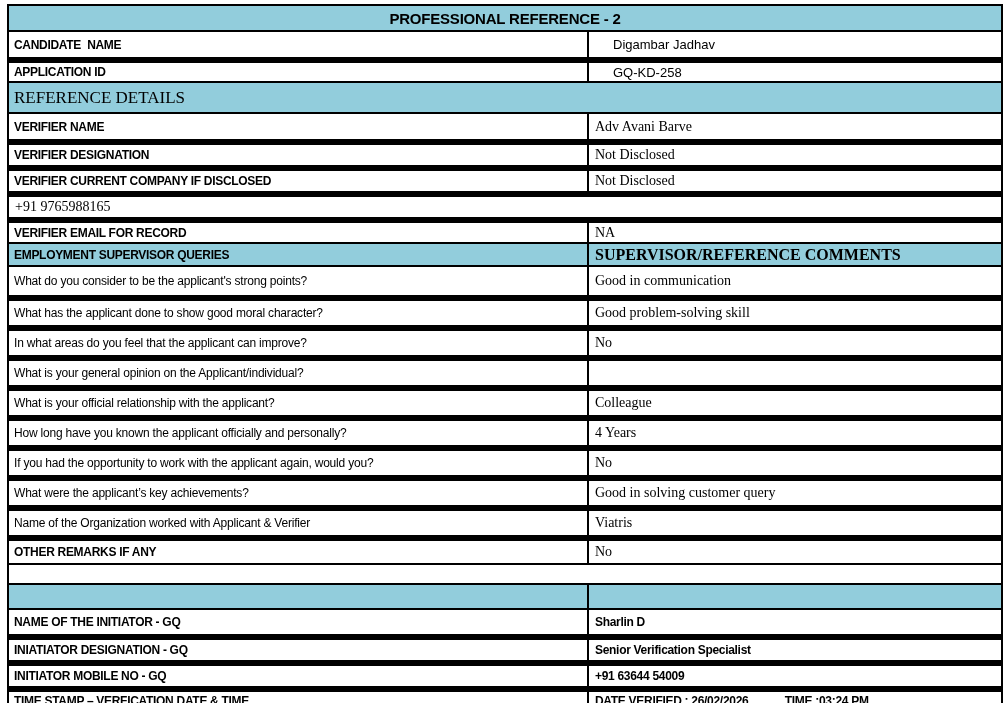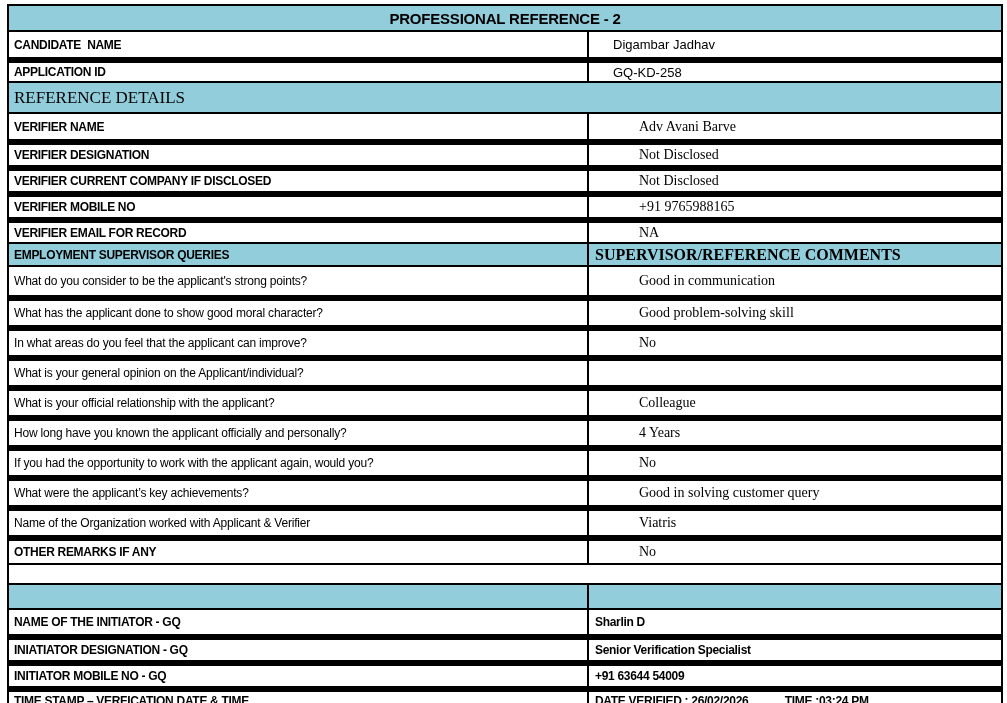--- a/index.html
+++ b/index.html
@@ -20,21 +20,21 @@
   .rc { flex:1; display:flex; align-items:center; padding:0 4px 0 6px;
         overflow:hidden; white-space:pre-wrap; }
   .merged { flex:1; display:flex; align-items:center; padding:0 5px;
             overflow:hidden; white-space:pre-wrap; }
   .center { justify-content:center; }
   
   .f-title { font-weight:700; font-size:15px; letter-spacing:-0.2px; }
   .f-label { font-weight:700; font-size:12px; letter-spacing:-0.3px; }
   .f-q     { font-weight:400; font-size:12px; letter-spacing:-0.2px; }
   .f-sv    { font-weight:400; font-size:13px;padding-left:24px; }
-  .f-serif     { font-family:"Liberation Serif", serif; font-weight:400; font-size:14px;margin-left:44px; }
+  .f-serif     { font-family:"Liberation Serif", serif; font-weight:400; font-size:14px; }
   .f-serif-sec { font-family:"Liberation Serif", serif; font-weight:400; font-size:17px; }
   .f-serif-hdr { font-family:"Liberation Serif", serif; font-weight:700; font-size:16px; }
   .f-bold  { font-weight:700; font-size:12px; letter-spacing:-0.3px; }
 </style>
 </head>
 <body>
 
 <div class="tbl">
 
   <div class="row first blue h24">
@@ -60,21 +60,20 @@
   </div>
   <div class="row h26">
     <div class="lc f-label">VERIFIER DESIGNATION</div>
     <div class="rc f-serif">Not Disclosed</div>
   </div>
   <div class="row h26">
     <div class="lc f-label">VERIFIER CURRENT COMPANY IF DISCLOSED</div>
     <div class="rc f-serif">Not Disclosed</div>
   </div>
   <div class="row h26">
-    <div class="lc f-label">VERIFIER MOBILE NO</div>
     <div class="rc f-serif">+91 9765988165</div>
   </div>
   <div class="row h25">
     <div class="lc f-label">VERIFIER EMAIL FOR RECORD</div>
     <div class="rc f-serif">NA</div>
   </div>
 
   <div class="row bt2 blue h23">
     <div class="lc f-label">EMPLOYMENT SUPERVISOR QUERIES</div>
     <div class="rc f-serif-hdr">SUPERVISOR/REFERENCE COMMENTS</div>

